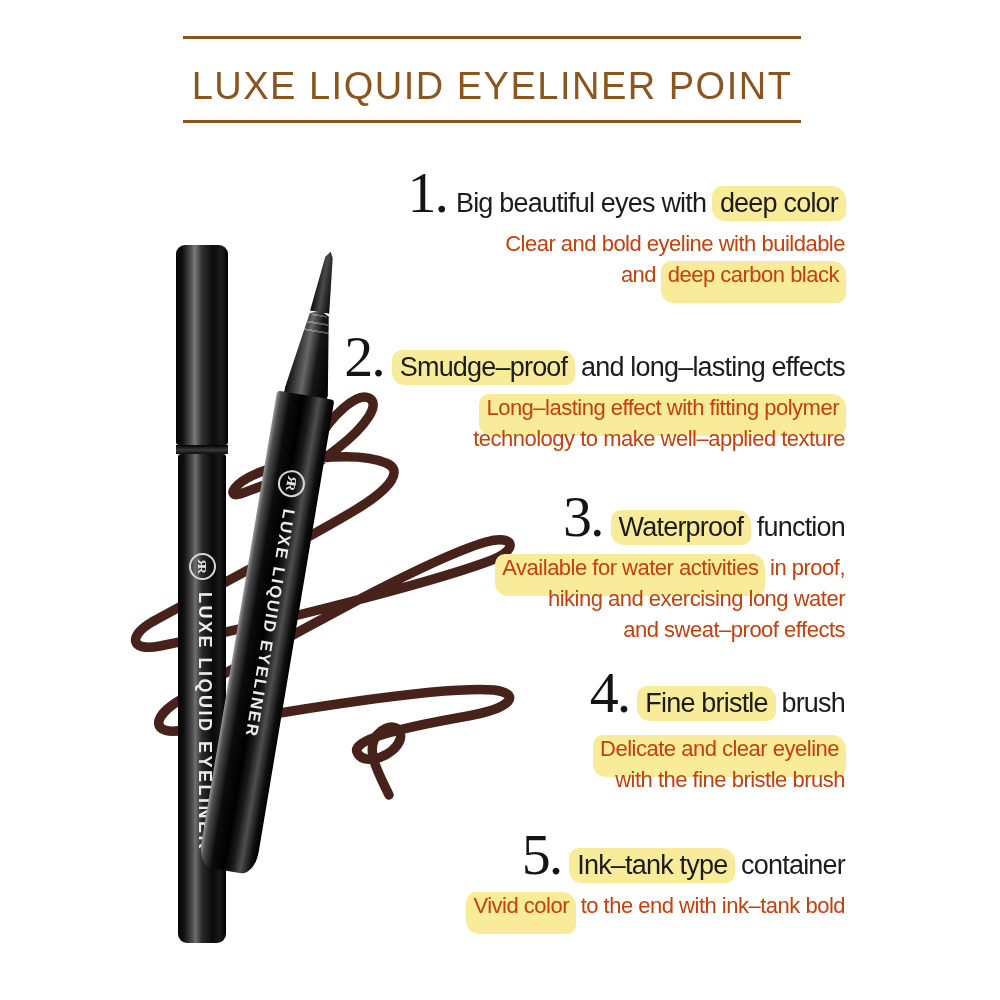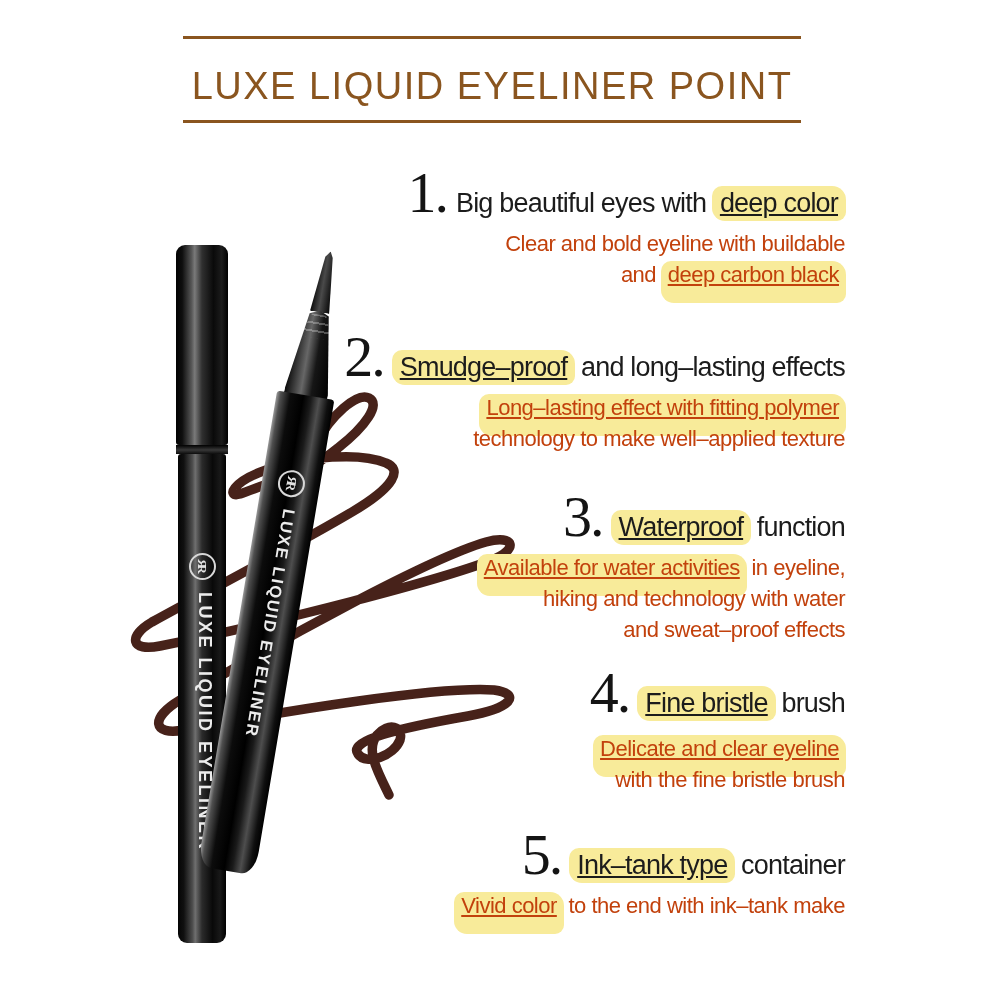--- a/index.html
+++ b/index.html
@@ -100,21 +100,21 @@
   .head{
     margin:0;font-size:27px;font-weight:500;color:#1c1c1c;letter-spacing:-.8px;
   }
   .subs{
     margin-top:9px;font-size:22px;color:#c2410c;line-height:31px;
     letter-spacing:-.5px;white-space:nowrap;
   }
   .hl{
     background:var(--highlight);
     border-radius:10px 14px 9px 13px;
-    padding:2px 8px 3px;margin:0 -1px;text-decoration:underline;
+    padding:2px 8px 3px;margin:0 -1px;
   }
   .subs .hl{padding:1px 7px 16px;}
   .p1{top:168px;}
   .p2{top:332px;}
   .p3{top:492px;}
   .p4{top:668px;}
   .p5{top:830px;}
   .p4 .subs{margin-top:14px;}
 </style>
 </head>
@@ -191,22 +191,22 @@
     <div><span>technology to make well–applied texture</span><span></span></div>
   </div>
 </section>
 
 <section class="point p3">
   <div class="head-row">
     <span class="num">3.</span>
     <h2 class="head"><span></span><span class="hl">Waterproof</span><span> function</span></h2>
   </div>
   <div class="subs">
-    <div><span></span><span class="hl">Available for water activities</span><span> in eyeline,</span></div>
-    <div><span>hiking and technology with water</span><span></span></div>
+    <div><span></span><span class="hl">Available for water activities</span><span> in proof,</span></div>
+    <div><span>hiking and exercising long water</span><span></span></div>
     <div><span>and sweat–proof effects</span><span></span></div>
   </div>
 </section>
 
 <section class="point p4">
   <div class="head-row">
     <span class="num">4.</span>
     <h2 class="head"><span></span><span class="hl">Fine bristle</span><span> brush</span></h2>
   </div>
   <div class="subs">
@@ -214,15 +214,15 @@
     <div><span>with the fine bristle brush</span><span></span></div>
   </div>
 </section>
 
 <section class="point p5">
   <div class="head-row">
     <span class="num">5.</span>
     <h2 class="head"><span></span><span class="hl">Ink–tank type</span><span> container</span></h2>
   </div>
   <div class="subs">
-    <div><span></span><span class="hl">Vivid color</span><span> to the end with ink–tank make</span></div>
+    <div><span></span><span class="hl">Vivid color</span><span> to the end with ink–tank bold</span></div>
   </div>
 </section>
 
 </body></html>

